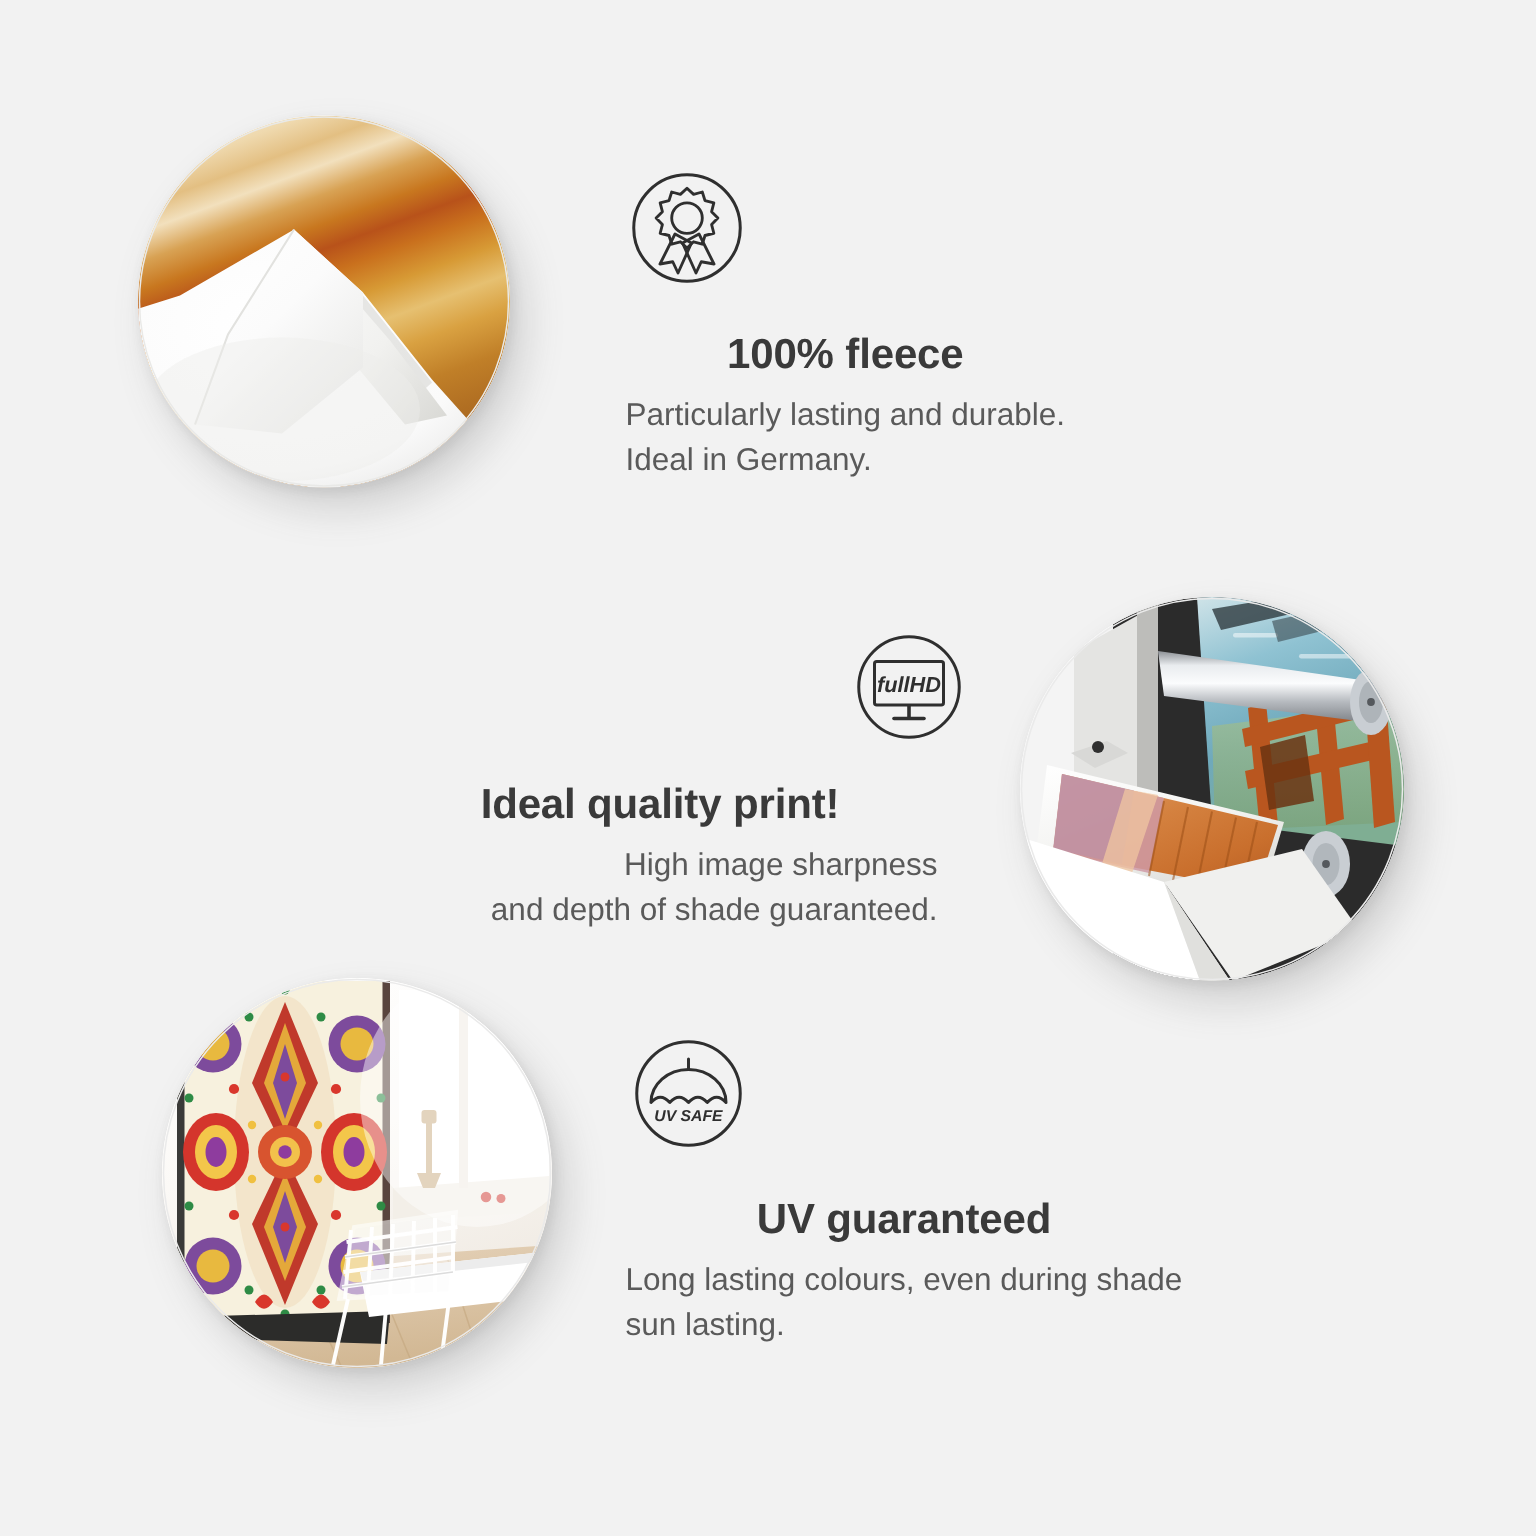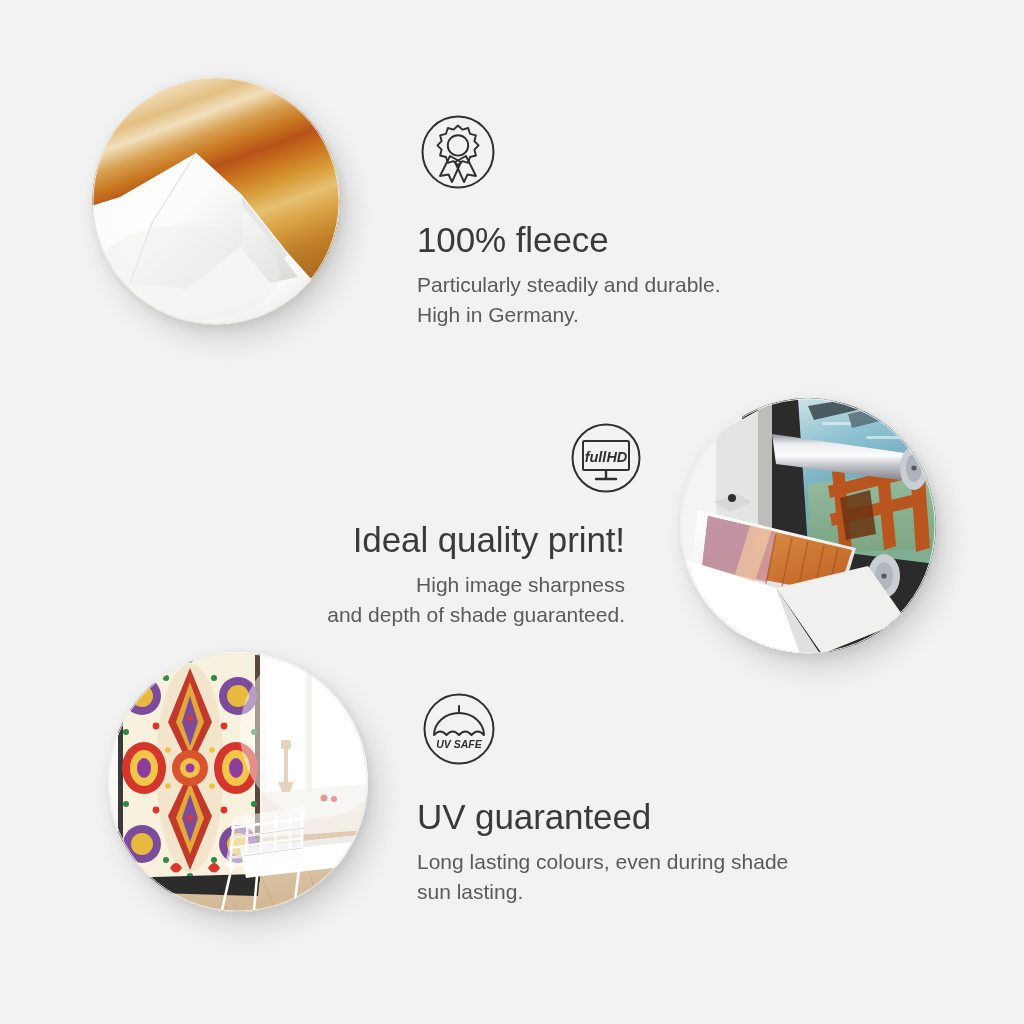--- a/index.html
+++ b/index.html
@@ -32,26 +32,27 @@
   }
   .photo-circle svg { display: block; width: 100%; height: 100%; }
 
   #circle-fleece   { left: 92px;  top: 77px;  width: 248px; height: 248px; }
   #circle-print    { left: 680px; top: 398px; width: 256px; height: 256px; }
   #circle-uv       { left: 108px; top: 652px; width: 260px; height: 260px; }
 
   
   .feature-block { position: absolute; }
   .feature-heading {
-    font-size: 35px;
-    font-weight: normal;
+    font-size: 28px;
+    font-weight: bold;
     color: #3a3a3a;
     margin: 0 0 11px 0;
     letter-spacing: -0.1px;
     line-height: 1.12;
+    text-align: center;
   }
   .feature-body {
     font-size: 21px;
     font-weight: normal;
     color: #5a5a5a;
     margin: 0;
     line-height: 1.42;
   }
   .feature-body .line { display: block; }
 
@@ -138,22 +139,22 @@
                L58.6 31.4 L54.4 35.7 L55.9 41.5 L50 43 L48.2 48.8 L42.4 47.2
                L38 51.3 L33.6 47.2 L27.8 48.8 L26 43 L20.1 41.5 L21.6 35.7
                L17.4 31.4 L21.6 27.1 L20.1 21.3 L26 19.8 L27.8 14 L33.6 15.6 Z" fill="none" stroke="#2f2f2f" stroke-width="1.9" stroke-linejoin="round"></path>
       <circle cx="38" cy="31.4" r="10.2" fill="none" stroke="#2f2f2f" stroke-width="1.9"></circle>
     </svg>
   </div>
 
   <div class="feature-block" id="block-fleece">
     <h2 class="feature-heading">100% fleece</h2>
     <p class="feature-body">
-      <span class="line">Particularly steadily and durable.</span>
-      <span class="line">High in Germany.</span>
+      <span class="line">Particularly lasting and durable.</span>
+      <span class="line">Ideal in Germany.</span>
     </p>
   </div>
 
   <div class="photo-circle" id="circle-print">
     <svg viewBox="0 0 256 256" preserveAspectRatio="xMidYMid slice" aria-hidden="true">
       <defs>
         <linearGradient id="rollerMetal" x1="0" y1="0" x2="0" y2="1">
           <stop offset="0" stop-color="#8d9196"></stop>
           <stop offset="0.2" stop-color="#e9ecef"></stop>
           <stop offset="0.45" stop-color="#fbfcfd"></stop>

